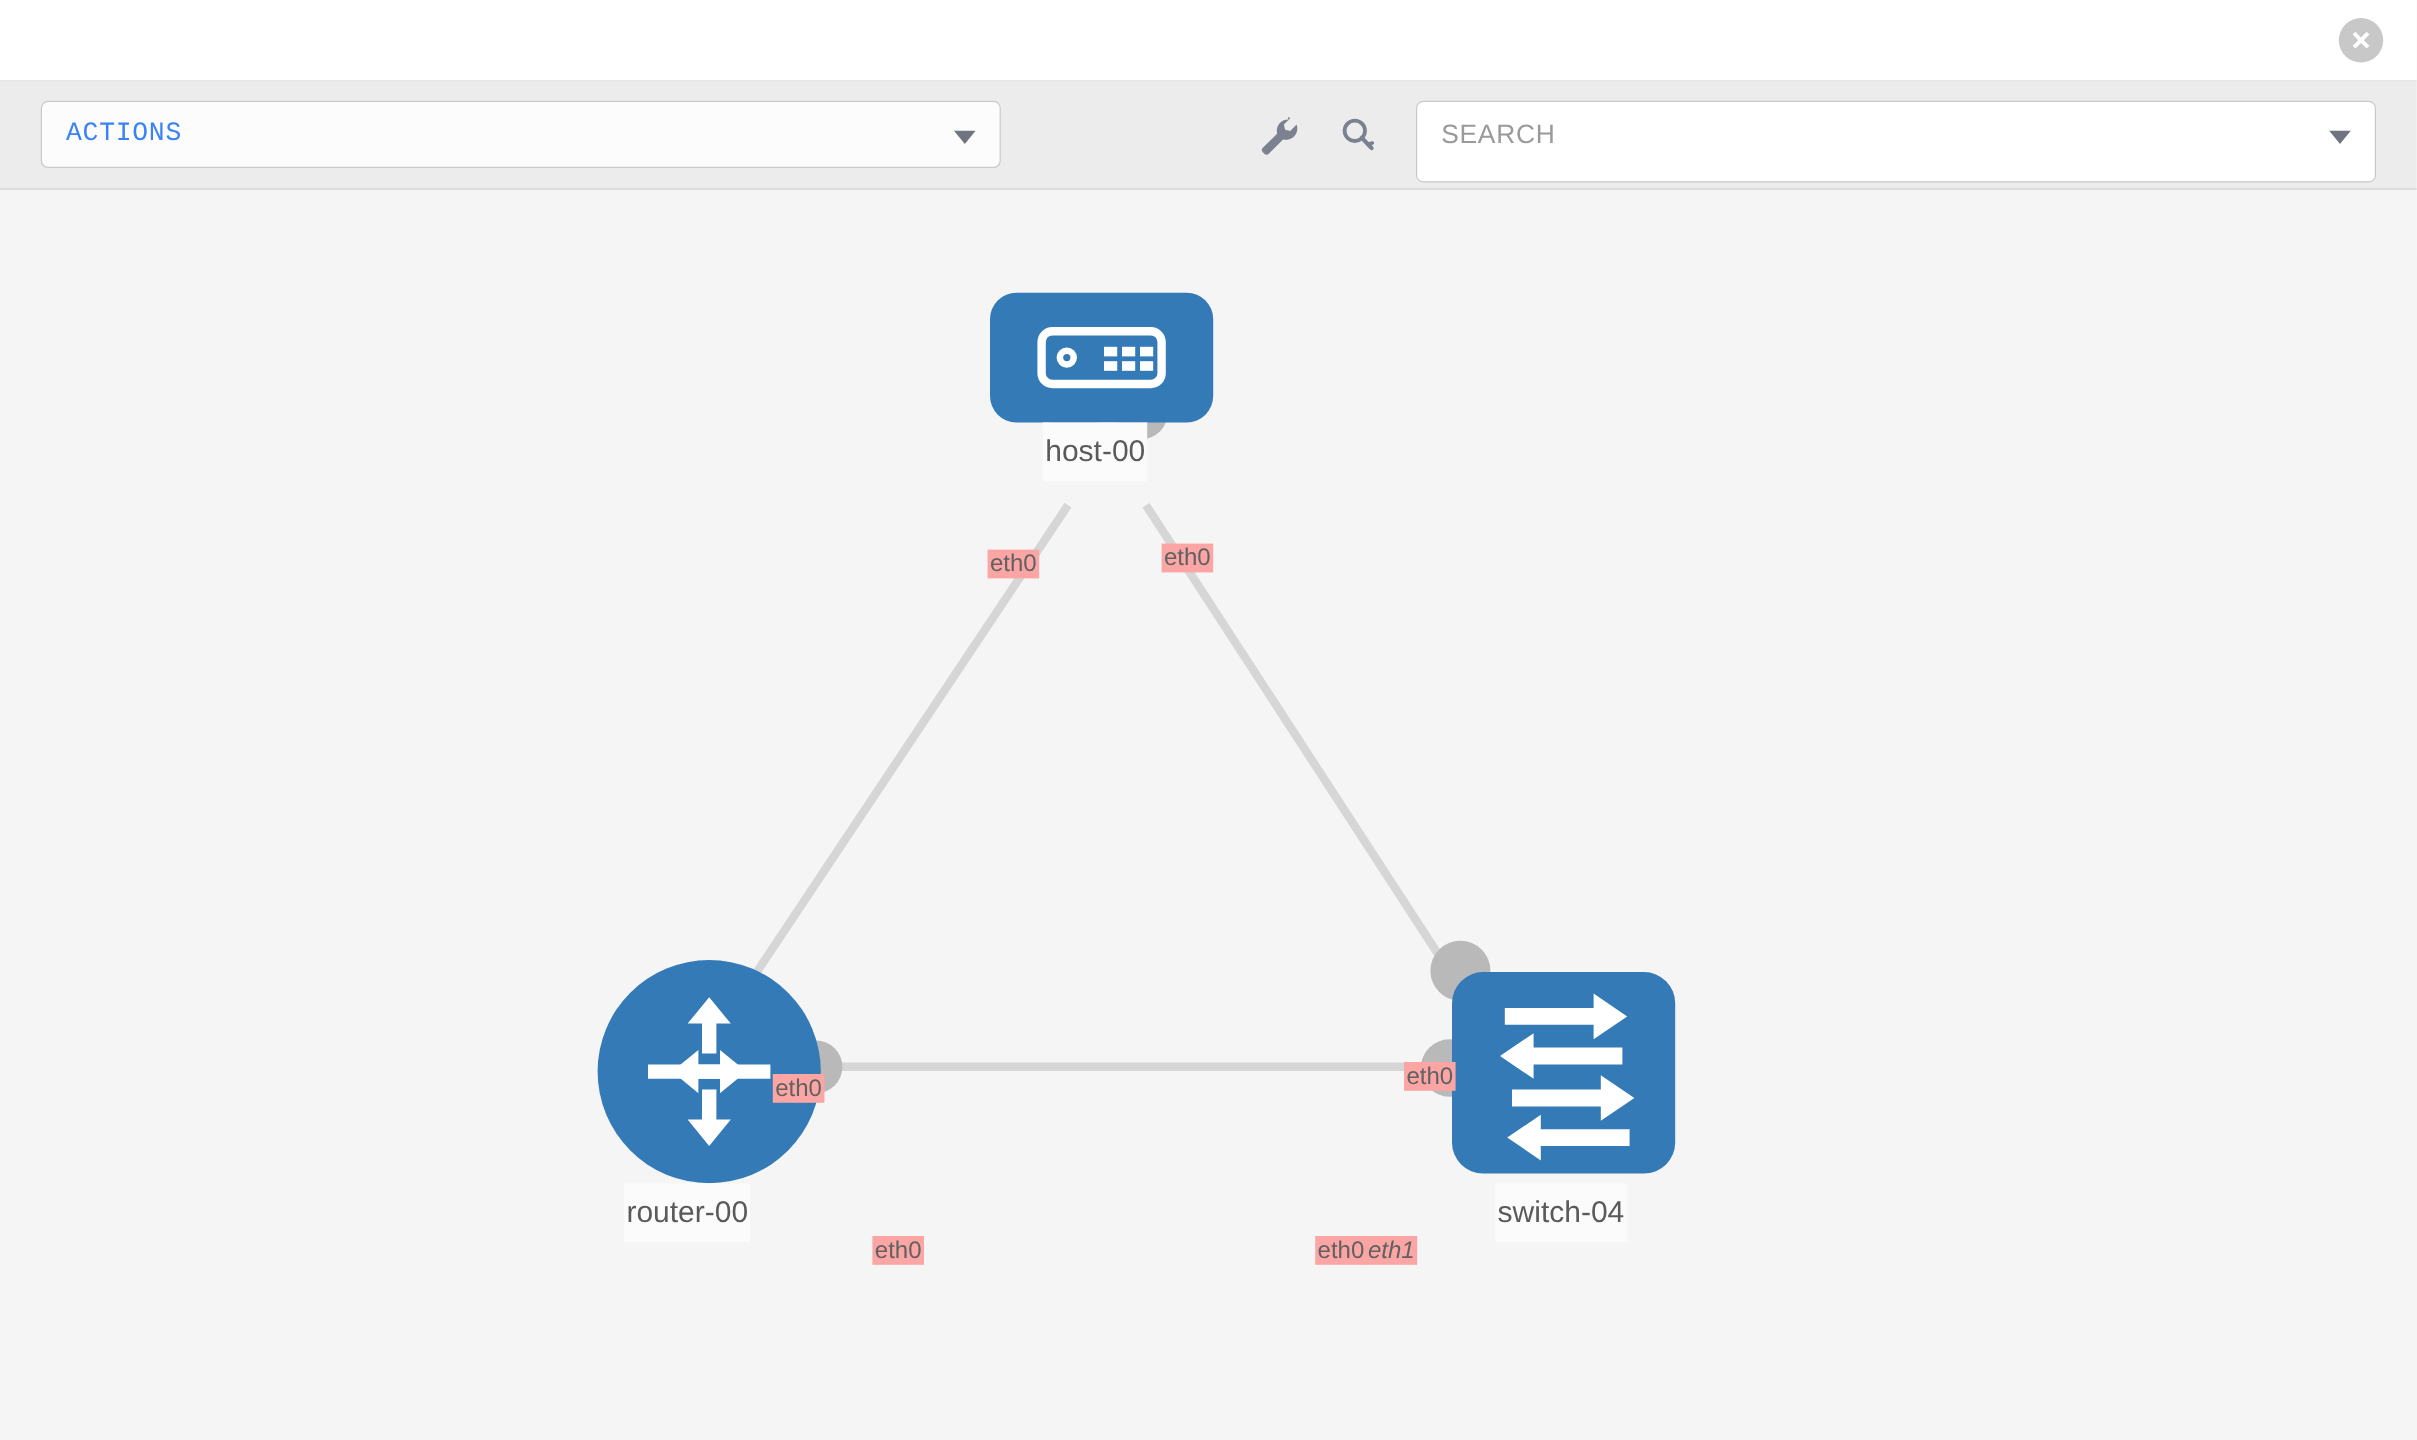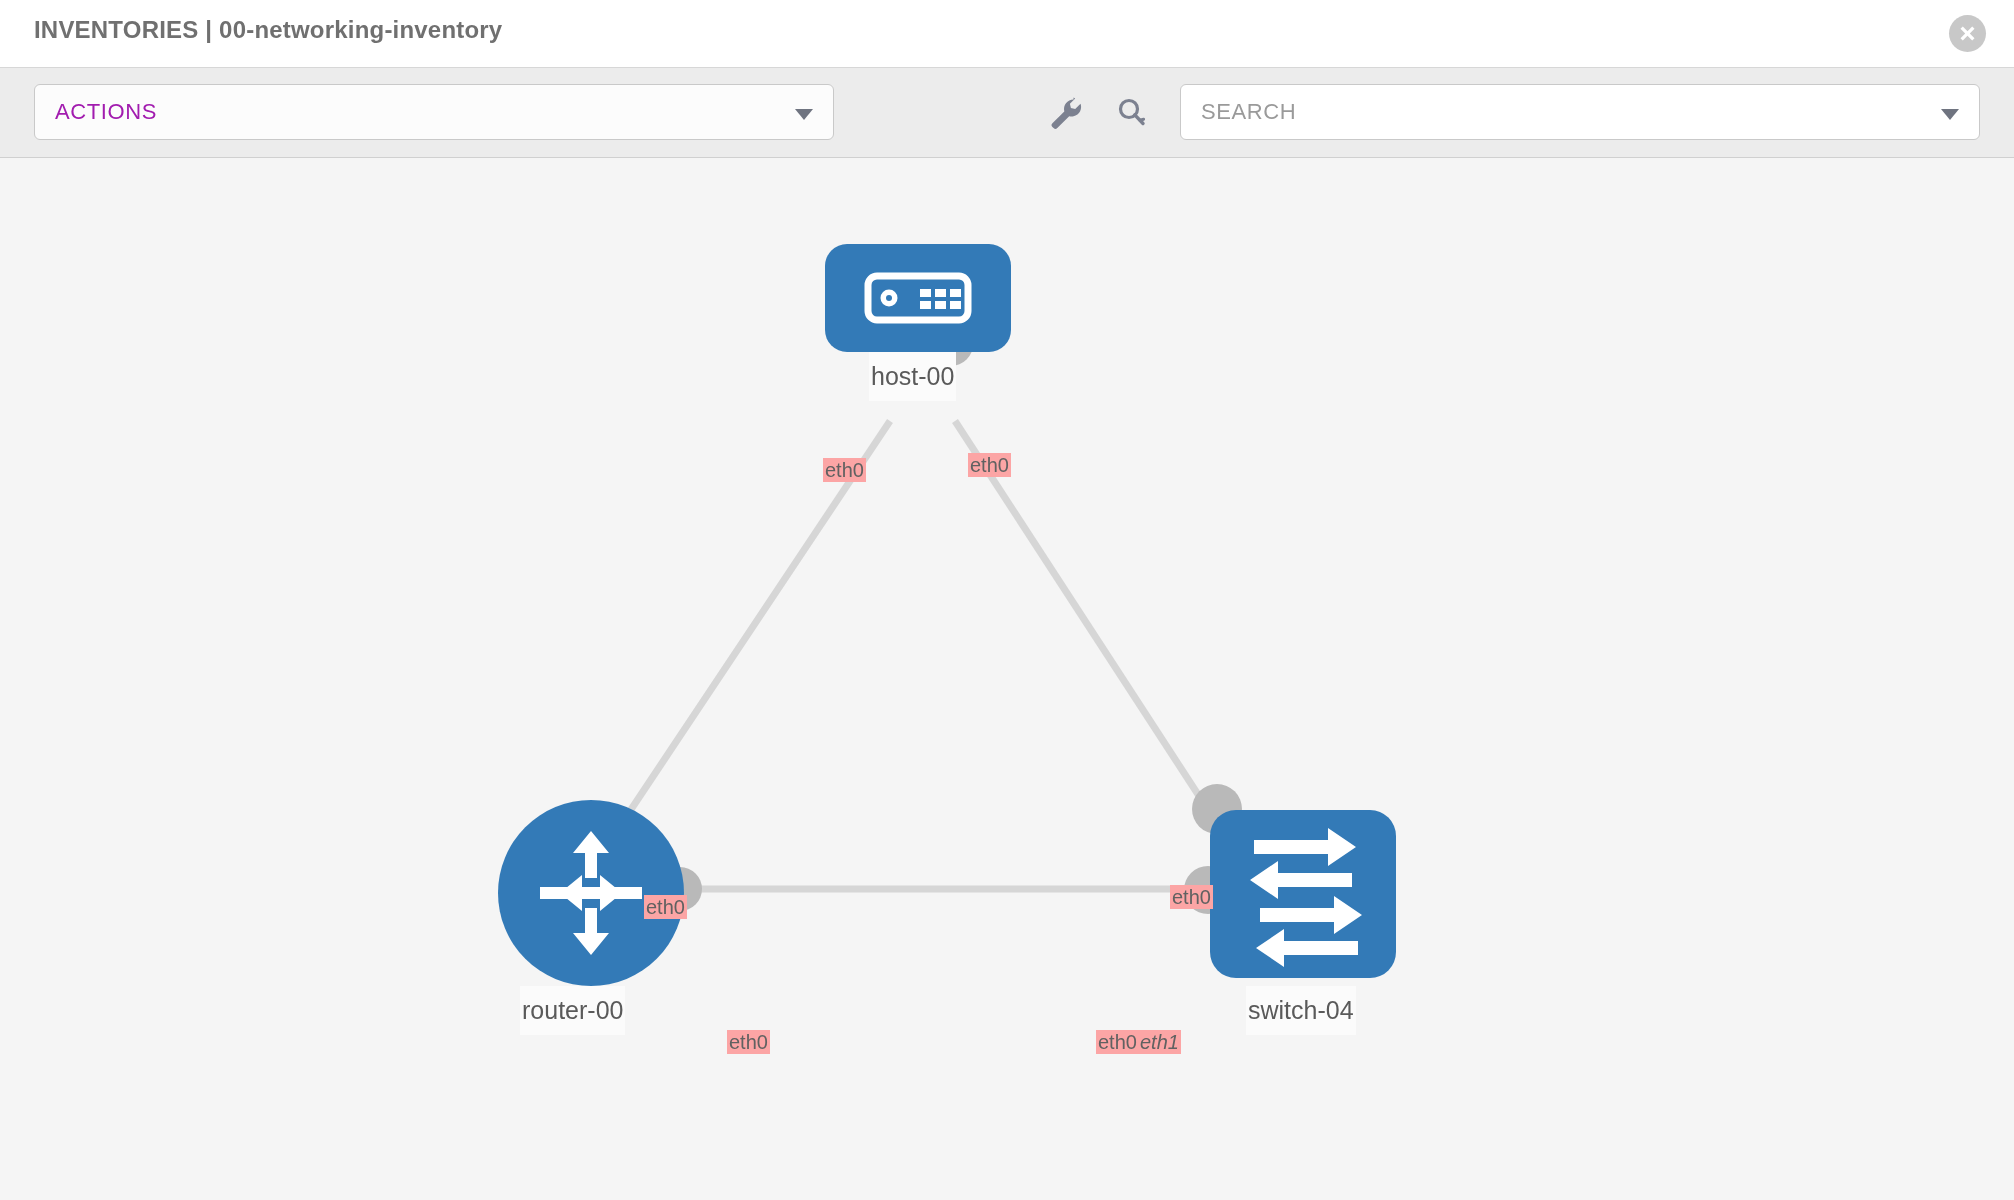--- a/index.html
+++ b/index.html
@@ -60,22 +60,23 @@
     width: 800px; height: 56px;
     background: #fcfcfc;
     border: 1px solid #c9c9c9;
     border-radius: 6px;
     cursor: pointer;
   }
   .actions-select .label {
     position: absolute;
     left: 20px; top: 14px;
     font-size: 22px;
-    color: #a21caf;
+    color: #3b82f6;
     letter-spacing: 0.6px;
+    font-family: Liberation Mono, monospace;
   }
   .caret {
     position: absolute;
     right: 20px; top: 24px;
     width: 0; height: 0;
     border-left: 9px solid transparent;
     border-right: 9px solid transparent;
     border-top: 11px solid #6f7480;
   }
   .tool-icon {
@@ -83,21 +84,21 @@
     top: 26px;
     width: 38px; height: 38px;
     cursor: pointer;
   }
   .tool-icon.wrench { left: 1046px; }
   .tool-icon.keysearch { left: 1112px; }
 
   .search-box {
     position: absolute;
     left: 1180px; top: 16px;
-    width: 800px; height: 56px;
+    width: 800px; height: 68px;
     background: #ffffff;
     border: 1px solid #c9c9c9;
     border-radius: 6px;
     cursor: text;
   }
   .search-box .ph {
     position: absolute;
     left: 20px; top: 14px;
     font-size: 22px;
     color: #9a9a9a;
@@ -162,21 +163,20 @@
     width: 186px; height: 168px;
     border-radius: 26px;
   }
 </style>
 </head>
 <body>
 
 <div id="app">
 
   <div class="header">
-    <div class="page-title">INVENTORIES | 00-networking-inventory</div>
     <div class="close-btn">
       <svg width="37" height="37" viewBox="0 0 37 37">
         <path d="M11.5 13.8 L13.8 11.5 L18.5 16.2 L23.2 11.5 L25.5 13.8 L20.8 18.5 L25.5 23.2 L23.2 25.5 L18.5 20.8 L13.8 25.5 L11.5 23.2 L16.2 18.5 Z" fill="#ffffff"></path>
       </svg>
     </div>
   </div>
 
   <div class="toolbar">
 
     <div class="actions-select">

